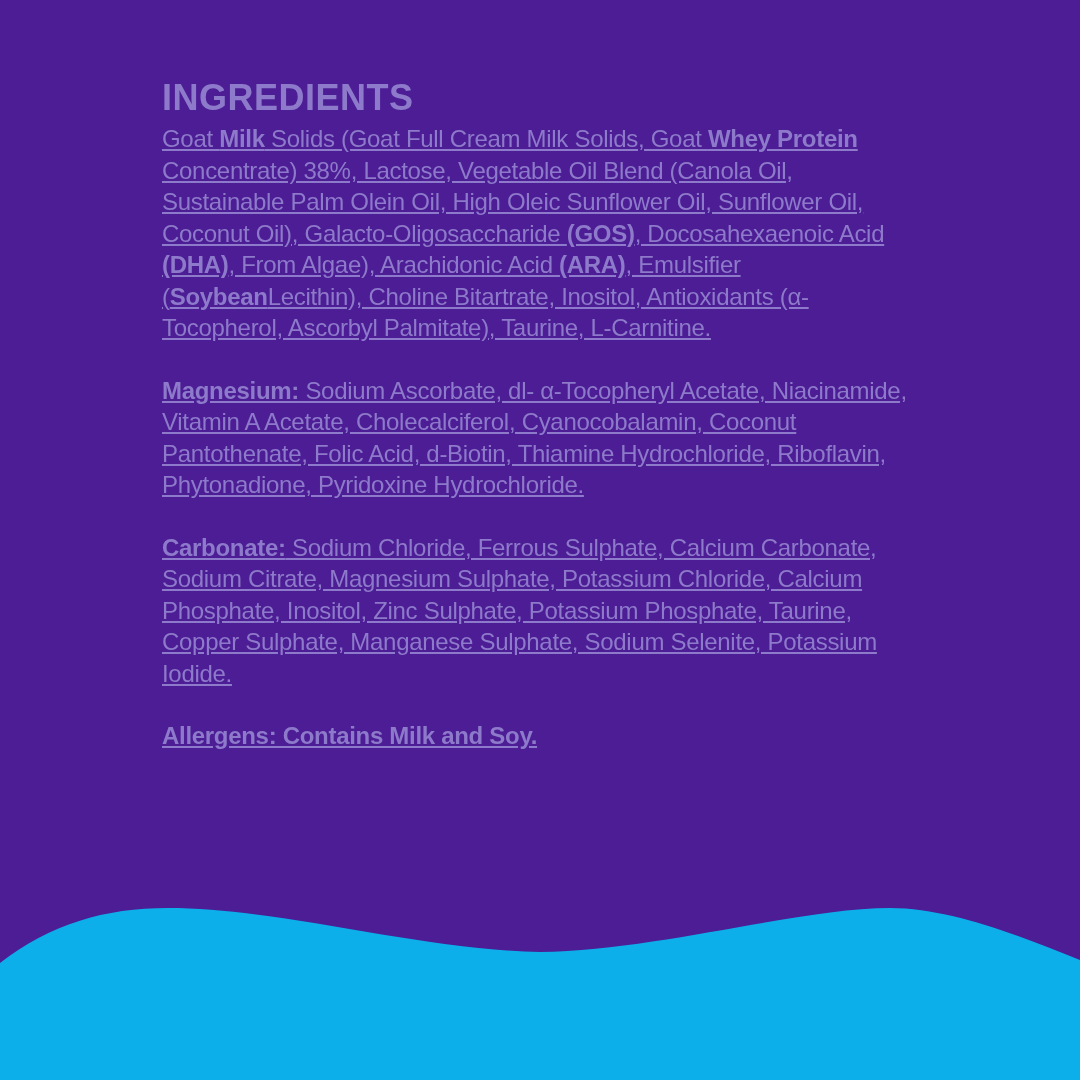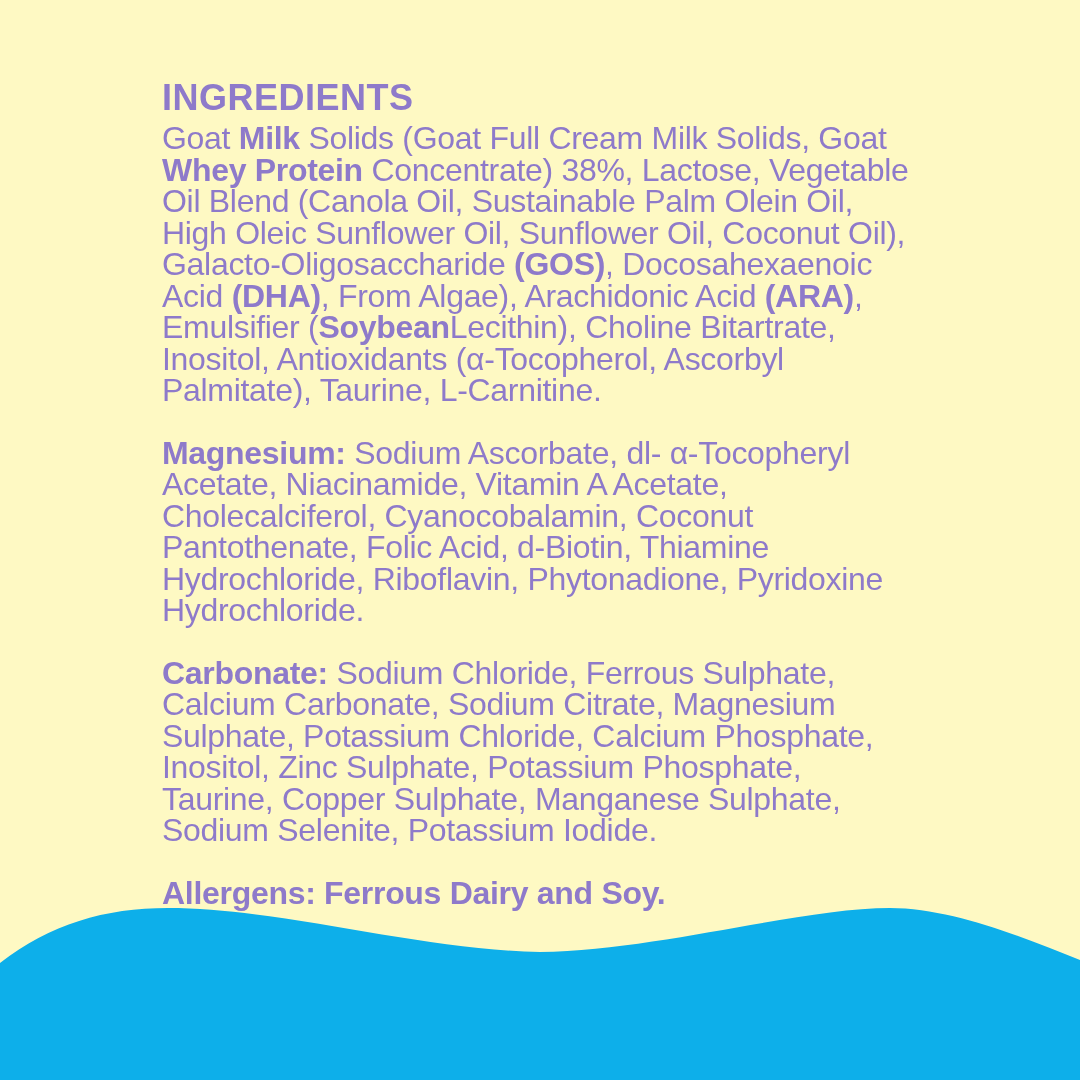--- a/index.html
+++ b/index.html
@@ -21,52 +21,53 @@
   }
   .label-heading {
     margin: 0 0 7px 0;
     font-size: 36px;
     line-height: 1;
     font-weight: 700;
     letter-spacing: 0.5px;
   }
   .para {
     margin: 0 12px 31px 0;
-    font-size: 32px;
+    font-size: 24px;
     line-height: 31.5px;
     letter-spacing: -0.3px;
     font-weight: 400;
+    text-decoration: underline;
   }
   .para:last-child {
     margin-bottom: 0;
   }
   .para .bold {
     font-weight: 700;
   }
   .wave-footer {
     position: absolute;
     left: 0;
     bottom: 0;
     width: 1080px;
     height: 180px;
     display: block;
   }
 </style>
 </head>
 <body>
 
-<div class="canvas" style="background: #fef9c3;">
+<div class="canvas" style="background: #4c1d95;">
 
   <div class="label-block" style="color: rgb(142, 122, 202);">
     <h1 class="label-heading">INGREDIENTS</h1>
     <div>
         <p class="para"><span>Goat </span><span class="bold">Milk</span><span> Solids (Goat Full Cream Milk Solids, Goat </span><span class="bold">Whey Protein</span><span> Concentrate) 38%, Lactose, Vegetable Oil Blend (Canola Oil, Sustainable Palm Olein Oil, High Oleic Sunflower Oil, Sunflower Oil, Coconut Oil), Galacto-Oligosaccharide </span><span class="bold">(GOS)</span><span>, Docosahexaenoic Acid </span><span class="bold">(DHA)</span><span>, From Algae), Arachidonic Acid </span><span class="bold">(ARA)</span><span>, Emulsifier (</span><span class="bold">Soybean</span><span>Lecithin), Choline Bitartrate, Inositol, Antioxidants (α-Tocopherol, Ascorbyl Palmitate), Taurine, L-Carnitine.</span></p>
         <p class="para"><span class="bold">Magnesium:</span><span> Sodium Ascorbate, dl- α-Tocopheryl Acetate, Niacinamide, Vitamin A Acetate, Cholecalciferol, Cyanocobalamin, Coconut Pantothenate, Folic Acid, d-Biotin, Thiamine Hydrochloride, Riboflavin, Phytonadione, Pyridoxine Hydrochloride.</span></p>
         <p class="para"><span class="bold">Carbonate:</span><span> Sodium Chloride, Ferrous Sulphate, Calcium Carbonate, Sodium Citrate, Magnesium Sulphate, Potassium Chloride, Calcium Phosphate, Inositol, Zinc Sulphate, Potassium Phosphate, Taurine, Copper Sulphate, Manganese Sulphate, Sodium Selenite, Potassium Iodide.</span></p>
-        <p class="para"><span class="bold">Allergens: Ferrous Dairy and Soy.</span></p>
+        <p class="para"><span class="bold">Allergens: Contains Milk and Soy.</span></p>
       </div>
   </div>
 
   <svg class="wave-footer" viewBox="0 0 1080 180" preserveAspectRatio="none" xmlns="http://www.w3.org/2000/svg">
     <path d="M0,63
              C 50,24 105,8 168,8
              C 280,8 420,50 540,52
              C 660,50 800,8 890,8
              C 952,8 1025,38 1080,60
              L 1080,180 L 0,180 Z" fill="#0DAFEA"></path>

